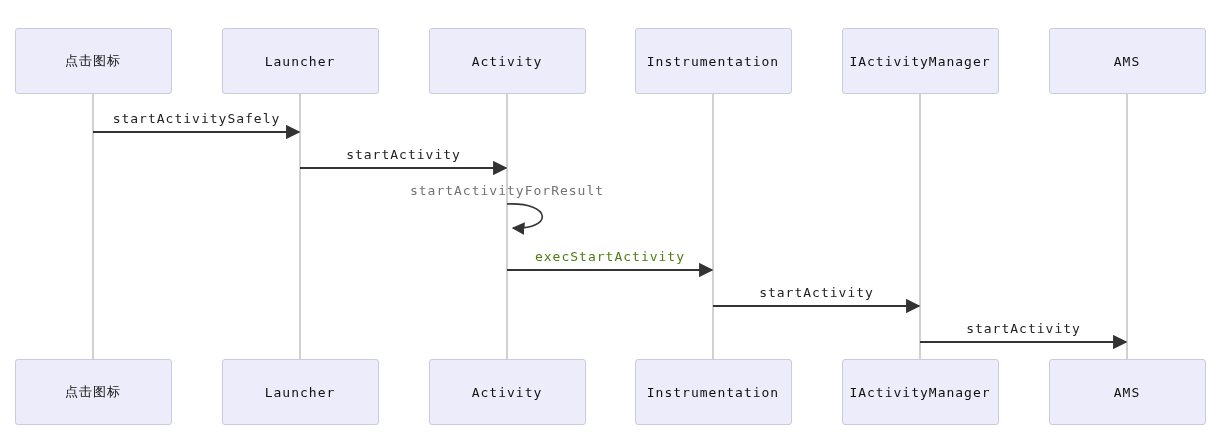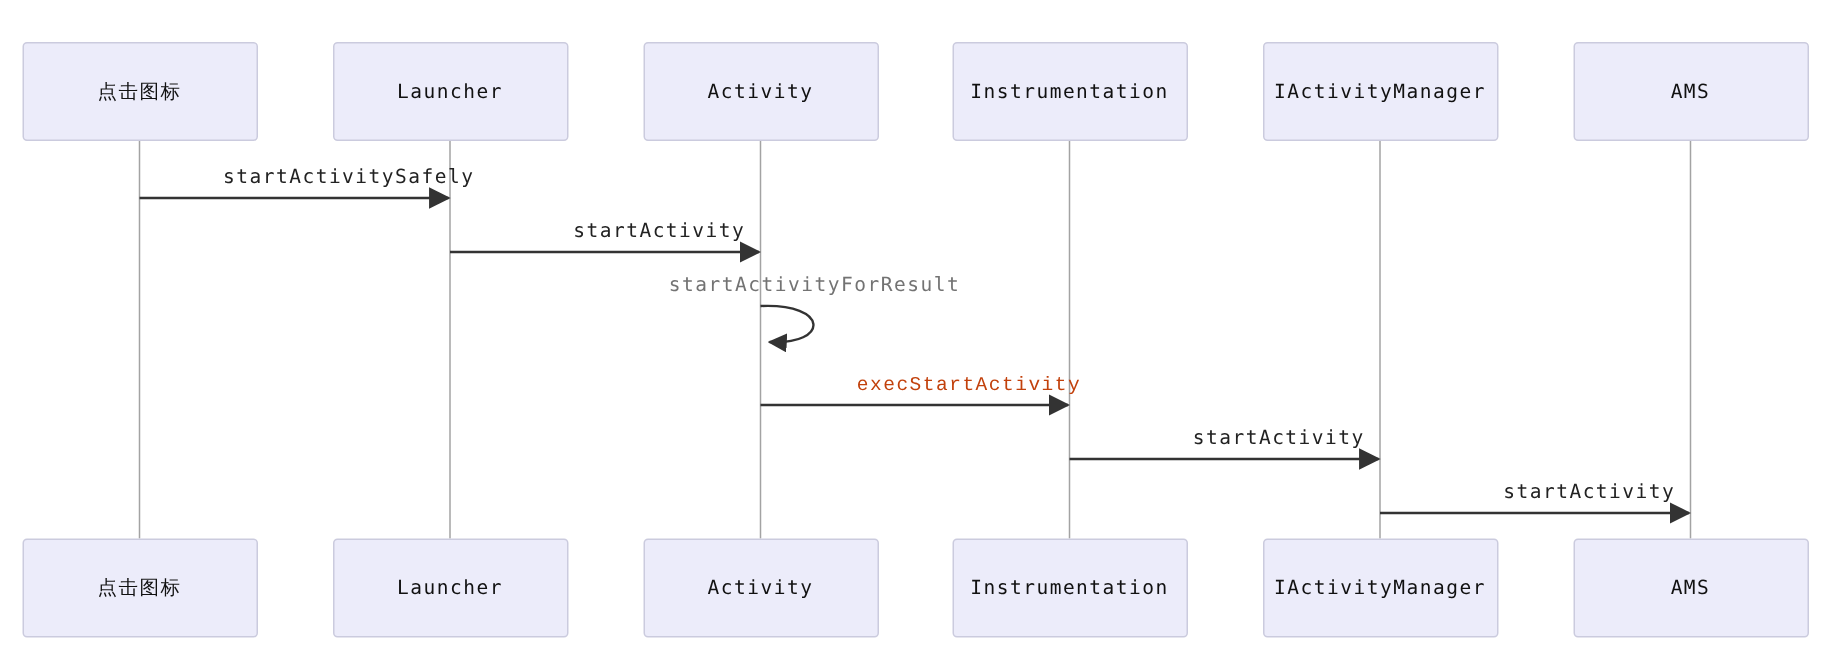--- a/index.html
+++ b/index.html
@@ -29,21 +29,20 @@
     letter-spacing: 1px;
     white-space: nowrap;
   }
   .msg-label {
     position: absolute;
     transform: translateX(-50%);
     font-size: 13px;
     letter-spacing: 1px;
     line-height: 16px;
     white-space: nowrap;
-    margin-left: 36px;
   }
 </style>
 </head>
 <body>
 
 <div id="diagram-root" style="background: rgb(255, 255, 255);">
   <svg id="connector-svg" xmlns="http://www.w3.org/2000/svg" viewBox="0 0 1214 445">
       <defs>
         <marker id="arrowhead" viewBox="0 0 10 10" refX="9" refY="5" markerWidth="8" markerHeight="8" orient="auto-start-reverse">
           <path d="M0,0 L10,5 L0,10 z" fill="#333333"></path>
@@ -95,17 +94,17 @@
       </div>
       <div class="actor-box" style="left: 1048.5px; top: 28px; width: 157px; height: 66px; background: rgb(236, 236, 250); border-color: rgb(203, 203, 222); color: rgb(17, 17, 17);">
         <span>AMS</span>
       </div>
       <div class="actor-box" style="left: 1048.5px; top: 359px; width: 157px; height: 66px; background: rgb(236, 236, 250); border-color: rgb(203, 203, 222); color: rgb(17, 17, 17);">
         <span>AMS</span>
       </div>
       <div class="msg-label" style="left: 196.5px; top: 111px; color: rgb(34, 34, 34);">startActivitySafely</div>
       <div class="msg-label" style="left: 403.5px; top: 147px; color: rgb(34, 34, 34);">startActivity</div>
       <div class="msg-label" style="left: 507px; top: 183px; color: #737373;">startActivityForResult</div>
-      <div class="msg-label" style="left: 610px; top: 249px; color: #c2410c; font-family: Liberation Mono, monospace;">execStartActivity</div>
+      <div class="msg-label" style="left: 610px; top: 249px; color: #4d7c0f;">execStartActivity</div>
       <div class="msg-label" style="left: 816.5px; top: 285px; color: rgb(34, 34, 34);">startActivity</div>
       <div class="msg-label" style="left: 1023.5px; top: 321px; color: rgb(34, 34, 34);">startActivity</div>
     </div>
 </div>
 
 </body></html>

